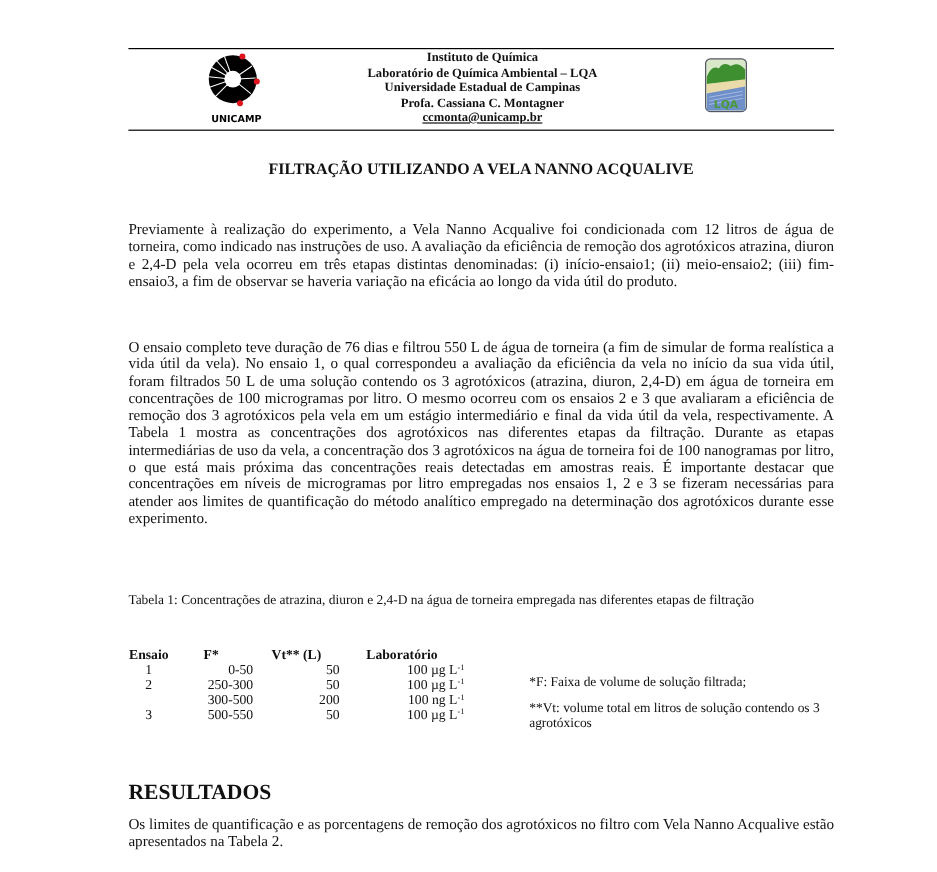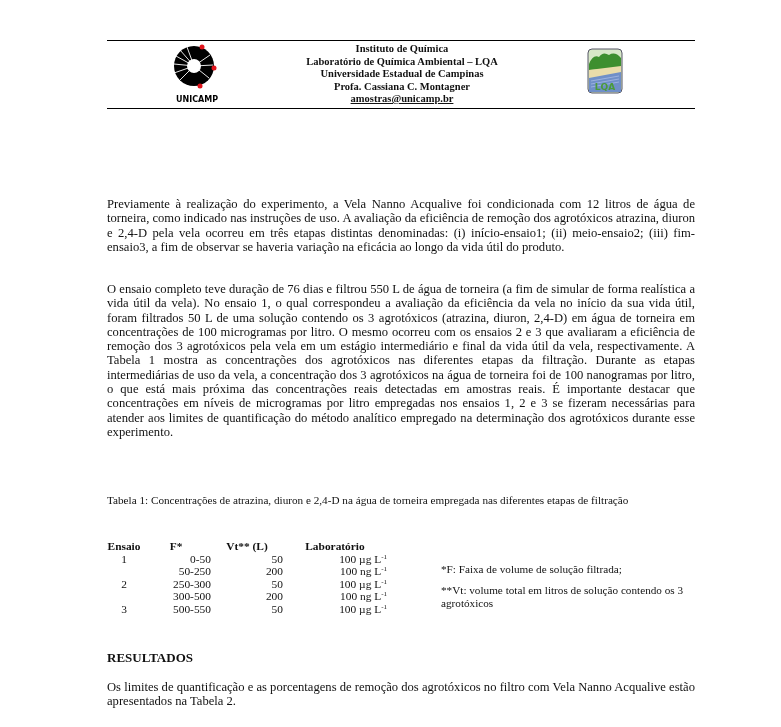--- a/index.html
+++ b/index.html
@@ -11,37 +11,37 @@
   .hdr-bot { top: 108px; }
   .logo-unicamp { position: absolute; left: 55px; top: 42px; width: 70px; height: 64px; }
   .logo-lqa { position: absolute; left: 480px; top: 48px; width: 36px; height: 46px; }
   .inst { position: absolute; left: 170px; top: 43px; width: 250px; text-align: center;
           font-weight: bold; font-size: 10.5px; line-height: 12.5px; }
   .inst .email { text-decoration: underline; }
   .title { position: absolute; left: 0; top: 133px; width: 588px; text-align: center;
            font-weight: bold; font-size: 13.3px; line-height: 16px; }
   .para { position: absolute; left: 0; width: 588px; font-size: 12.6px; line-height: 14.3px;
           text-align: justify; }
-  .p1 { top: 197px; }
+  .p1 { top: 184px; }
   .p2 { top: 282px; }
   .caption { position: absolute; left: 0; top: 494px; width: 588px; font-size: 11.2px;
              line-height: 13px; text-align: justify; }
   .caption b { font-weight: normal; }
   table.t1 { position: absolute; left: 0; top: 540px; border-collapse: collapse;
              font-size: 11.4px; line-height: 12.6px; }
   table.t1 th { font-weight: bold; padding: 0; text-align: center; }
   table.t1 td { padding: 0; text-align: right; }
   .c0 { width: 34px; text-align: left; }
   .c1 { width: 70px; }
   .c2 { width: 72px; }
   .c3 { width: 104px; }
   sup { font-size: 7px; vertical-align: 4px; line-height: 0; }
   .notes { position: absolute; left: 334px; top: 563px; width: 260px; font-size: 11.2px; line-height: 13px; }
   .notes p { margin: 0 0 8px 0; }
-  .res-h { position: absolute; left: 0; top: 650px; font-weight: bold; font-size: 13px; }
+  .res-h { position: absolute; left: 0; top: 650px; font-weight: bold; font-size: 18px; }
   .p3 { top: 680px; }
 </style>
 </head>
 <body>
 
 <div class="page">
   <div class="hline hdr-top"></div>
 
   <svg class="logo-unicamp" viewBox="0 0 70 64">
     <circle cx="32" cy="24" r="20" fill="#000"></circle>
@@ -61,39 +61,40 @@
     <circle cx="52" cy="26" r="2.5" fill="#e0141c"></circle>
     <circle cx="38" cy="44" r="2.5" fill="#e0141c"></circle>
     <text x="35" y="60" text-anchor="middle" font-family="DejaVu Sans, sans-serif" font-weight="bold" font-size="8" fill="#000">UNICAMP</text>
   </svg>
 
   <div class="inst">
     <div>Instituto de Química</div>
     <div>Laboratório de Química Ambiental – LQA</div>
     <div>Universidade Estadual de Campinas</div>
     <div>Profa. Cassiana C. Montagner</div>
-    <div class="email">amostras@unicamp.br</div>
+    <div class="email">ccmonta@unicamp.br</div>
   </div>
 
   <svg class="logo-lqa" viewBox="0 0 36 46">
     <rect x="1" y="1" width="34" height="44" rx="4" fill="#d8e8c8" stroke="#556" stroke-width="1"></rect>
     <path d="M2 16 Q6 6 12 9 Q16 3 22 7 Q28 3 34 10 L34 20 L2 22 Z" fill="#3d8f2f"></path>
     <path d="M2 22 L34 18 L34 26 L2 30 Z" fill="#e9dcaa"></path>
     <path d="M2 30 L34 24 L34 44 L2 44 Z" fill="#6f8fc8"></path>
     <g stroke="#b8c8ee" stroke-width="0.6">
       <line x1="4" y1="33" x2="32" y2="28"></line>
       <line x1="4" y1="36" x2="32" y2="31"></line>
       <line x1="4" y1="39" x2="32" y2="34"></line>
     </g>
     <text x="18" y="42" text-anchor="middle" font-family="DejaVu Sans, sans-serif" font-weight="bold" font-size="9" fill="#4a9a3a">LQA</text>
   </svg>
 
   <div class="hline hdr-bot"></div>
 
   <div class="title">
+    <div>FILTRAÇÃO UTILIZANDO A VELA NANNO ACQUALIVE</div>
   </div>
 
   <div class="para p1">Previamente à realização do experimento, a Vela Nanno Acqualive foi condicionada com 12 litros de água de torneira, como indicado nas instruções de uso. A avaliação da eficiência de remoção dos agrotóxicos atrazina, diuron e 2,4-D pela vela ocorreu em três etapas distintas denominadas: (i) início-ensaio1; (ii) meio-ensaio2; (iii) fim-ensaio3, a fim de observar se haveria variação na eficácia ao longo da vida útil do produto.</div>
   <div class="para p2">O ensaio completo teve duração de 76 dias e filtrou 550 L de água de torneira (a fim de simular de forma realística a vida útil da vela). No ensaio 1, o qual correspondeu a avaliação da eficiência da vela no início da sua vida útil, foram filtrados 50 L de uma solução contendo os 3 agrotóxicos (atrazina, diuron, 2,4-D) em água de torneira em concentrações de 100 microgramas por litro. O mesmo ocorreu com os ensaios 2 e 3 que avaliaram a eficiência de remoção dos 3 agrotóxicos pela vela em um estágio intermediário e final da vida útil da vela, respectivamente. A Tabela 1 mostra as concentrações dos agrotóxicos nas diferentes etapas da filtração. Durante as etapas intermediárias de uso da vela, a concentração dos 3 agrotóxicos na água de torneira foi de 100 nanogramas por litro, o que está mais próxima das concentrações reais detectadas em amostras reais. É importante destacar que concentrações em níveis de microgramas por litro empregadas nos ensaios 1, 2 e 3 se fizeram necessárias para atender aos limites de quantificação do método analítico empregado na determinação dos agrotóxicos durante esse experimento.</div>
 
   <div class="caption"><b>Tabela 1:</b><span> Concentrações de atrazina, diuron e 2,4-D na água de torneira empregada nas diferentes etapas de filtração</span></div>
 
   <table class="t1">
     <thead>
       <tr>
@@ -102,26 +103,20 @@
         <th class="c2">Vt** (L)</th>
         <th class="c3">Laboratório</th>
       </tr>
     </thead>
     <tbody>
       <tr>
         <td class="c0" style="text-align:center !important">1</td>
         <td>0-50</td>
         <td>50</td>
         <td><span>100 µg L</span><sup>-1</sup></td>
-      </tr>
-      <tr>
-        <td class="c0" style="text-align:center !important"></td>
-        <td>50-250</td>
-        <td>200</td>
-        <td><span>100 ng L</span><sup>-1</sup></td>
       </tr>
       <tr>
         <td class="c0" style="text-align:center !important">2</td>
         <td>250-300</td>
         <td>50</td>
         <td><span>100 µg L</span><sup>-1</sup></td>
       </tr>
       <tr>
         <td class="c0" style="text-align:center !important"></td>
         <td>300-500</td>

